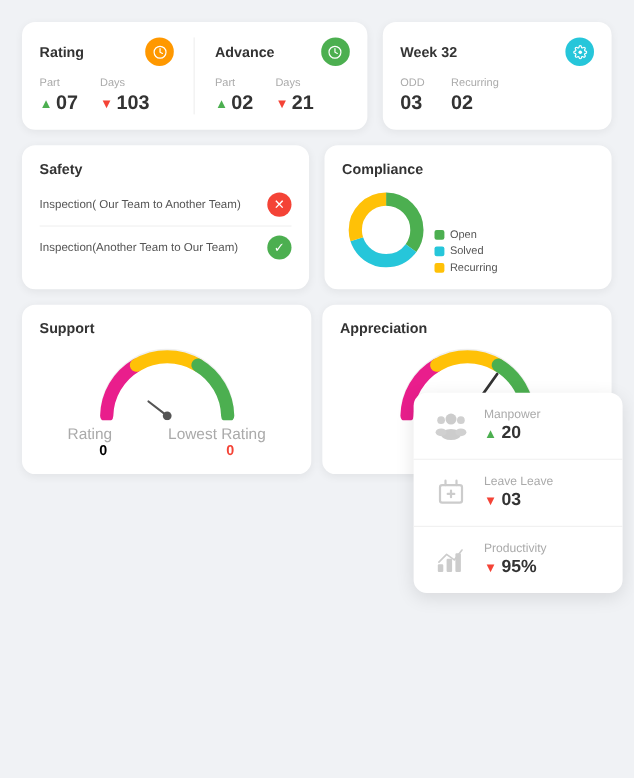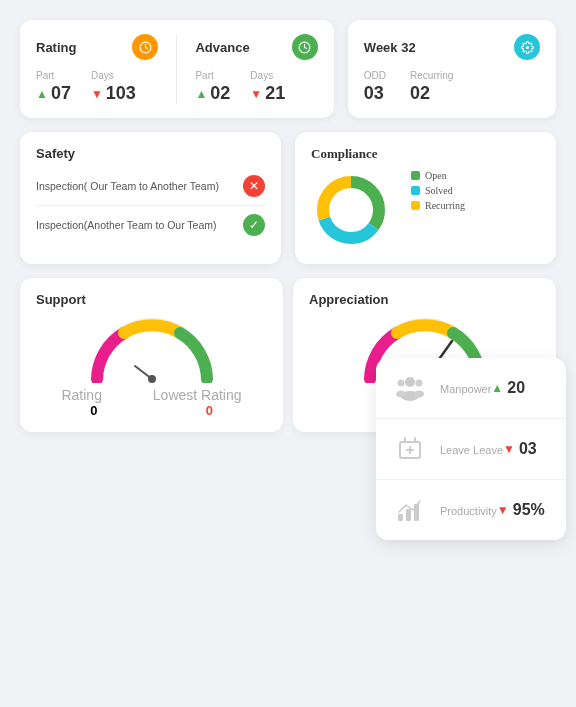--- a/index.html
+++ b/index.html
@@ -94,21 +94,20 @@
     
     .row2 {
       display: flex;
       gap: 14px;
     }
     .card-safety {
       flex: 1;
     }
     .card-compliance {
       flex: 1;
-      font-family: Liberation Serif, serif;
     }
     .inspection-item {
       display: flex;
       align-items: center;
       justify-content: space-between;
       padding: 8px 0;
       border-bottom: 1px solid #f0f0f0;
       font-size: 10.5px;
       color: #555;
     }
@@ -133,22 +132,22 @@
       color: white;
       display: flex;
       align-items: center;
       justify-content: center;
       font-size: 12px;
       flex-shrink: 0;
     }
     
     .compliance-body {
       display: flex;
-      align-items: flex-start;
-      gap: 20px;
+      align-items: flex-end;
+      gap: 4px;
     }
     .donut-wrap {
       position: relative;
       width: 80px;
       height: 80px;
       flex-shrink: 0;
     }
     .legend {
       display: flex;
       flex-direction: column;
@@ -221,22 +220,21 @@
     .float-icon {
       width: 36px;
       height: 36px;
       display: flex;
       align-items: center;
       justify-content: center;
       flex-shrink: 0;
     }
     .float-text {
       display: flex;
-      flex-direction: row;
-      align-items: flex-end;
+      flex-direction: column;
     }
     .float-label {
       font-size: 11px;
       color: #aaa;
       margin-bottom: 2px;
     }
     .float-value {
       font-size: 16px;
       font-weight: 700;
       color: #333;

